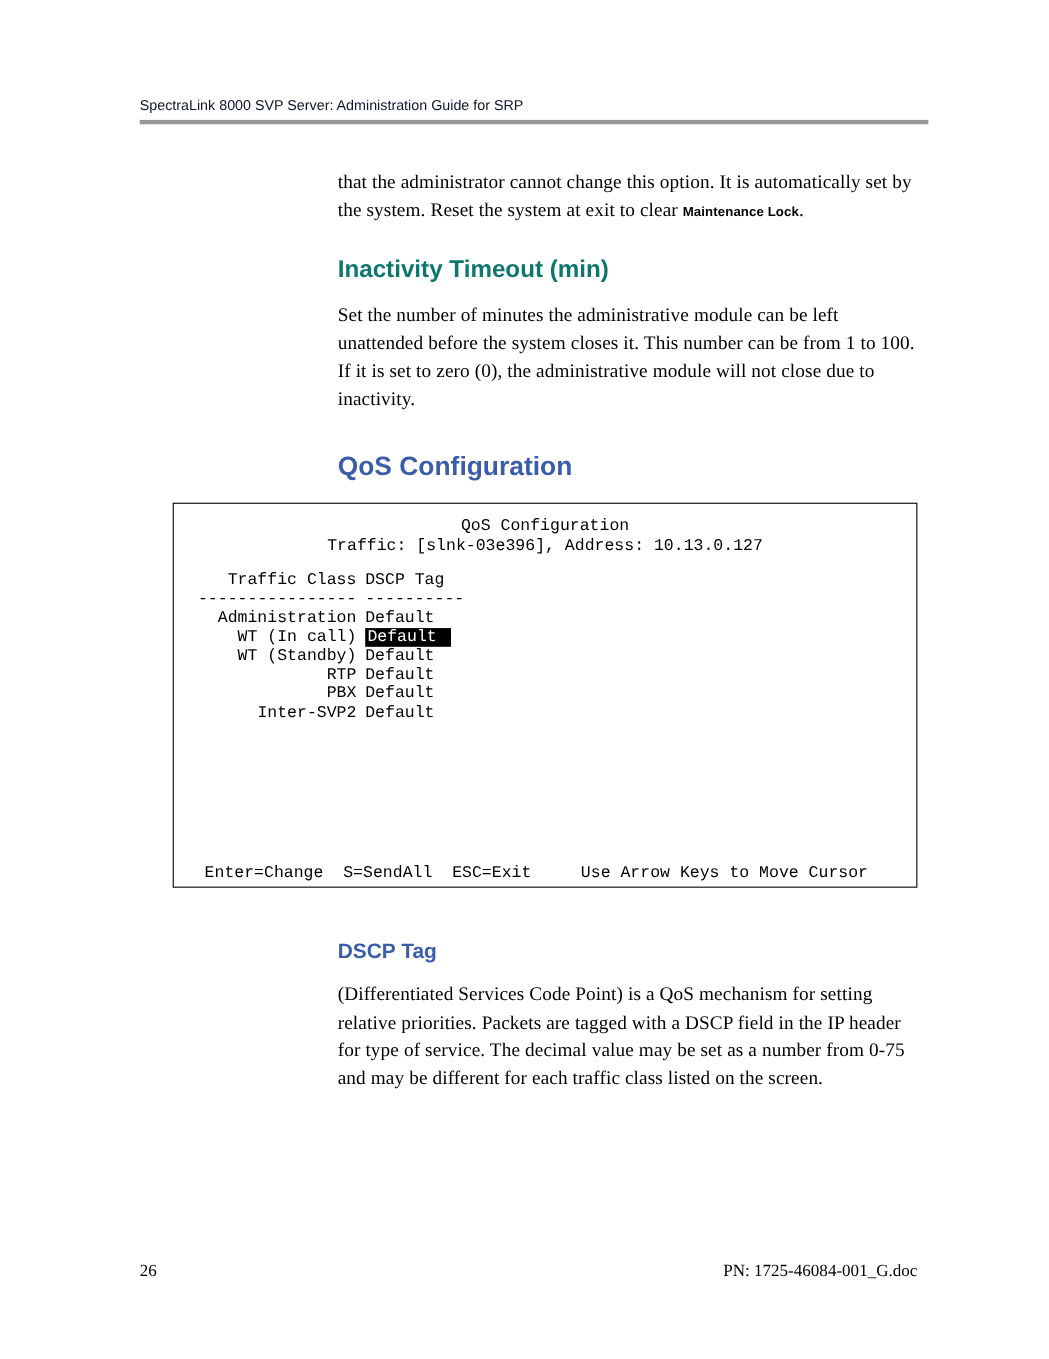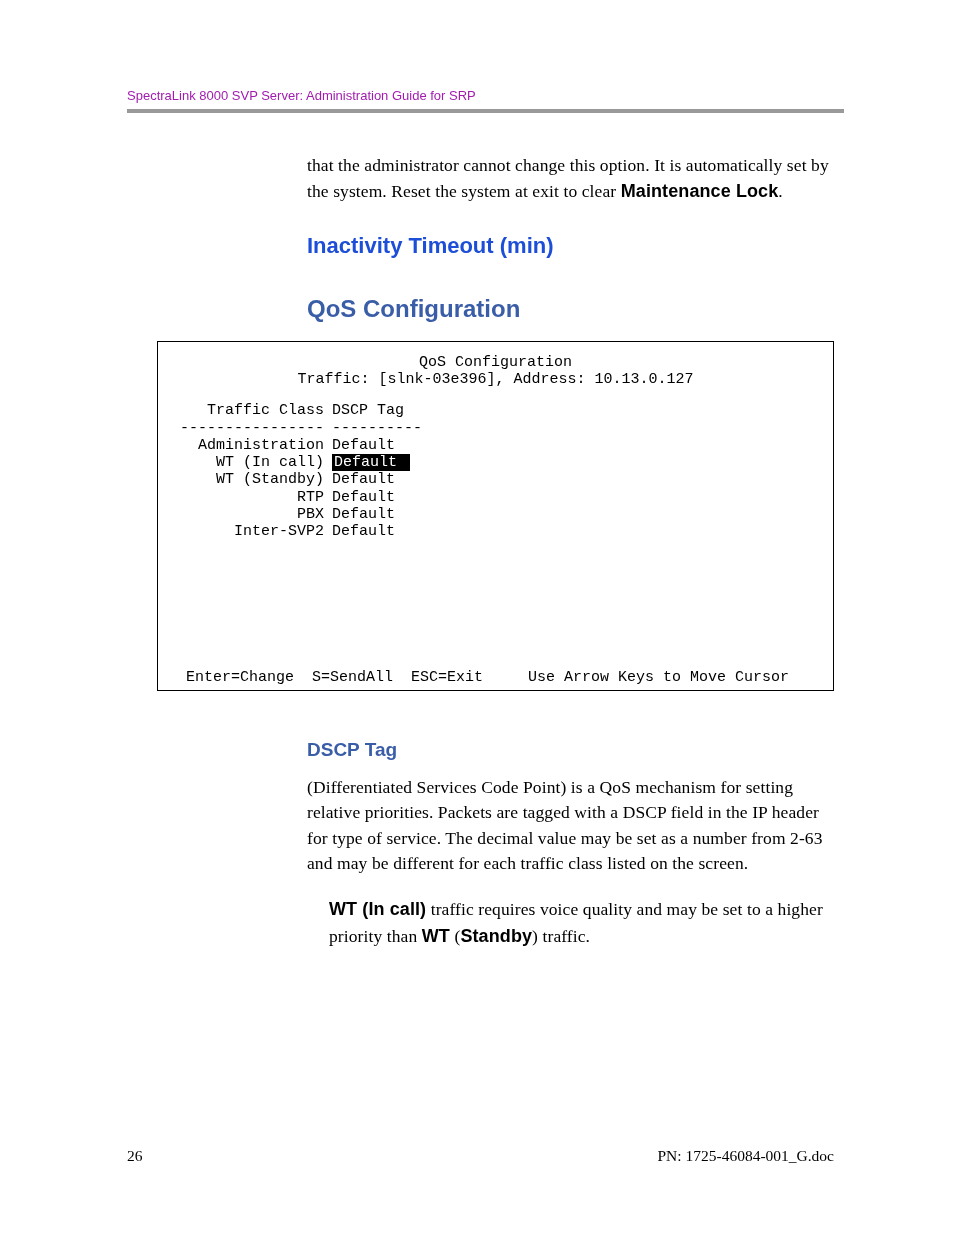--- a/index.html
+++ b/index.html
@@ -10,21 +10,21 @@
       font-family: Georgia, 'Times New Roman', serif;
       color: #000;
       position: relative;
     }
     .page {
       padding: 88px 110px 40px 127px;
     }
     .header-text {
       font-family: Arial, Helvetica, sans-serif;
       font-size: 13px;
-      color: #a21caf;
+      color: #0f172a;
       margin-bottom: 6px;
     }
     .header-rule {
       border: none;
       border-top: 4px solid #999;
       margin-bottom: 40px;
     }
     .content {
       margin-left: 180px;
       margin-right: 10px;
@@ -35,27 +35,27 @@
     }
     .body-text {
       font-size: 17.5px;
       line-height: 1.45;
       letter-spacing: 0.1px;
       margin-bottom: 20px;
     }
     .bold-sans {
       font-family: Arial, Helvetica, sans-serif;
       font-weight: bold;
-      font-size: 18px;
+      font-size: 12px;
     }
     .h2 {
       font-family: Arial, Helvetica, sans-serif;
       font-weight: bold;
       font-size: 22px;
-      color: #1d4ed8;
+      color: #0f766e;
       margin-top: 28px;
       margin-bottom: 16px;
     }
     .h1-section {
       font-family: Arial, Helvetica, sans-serif;
       font-weight: bold;
       font-size: 24px;
       color: #3a5da8;
       margin-top: 36px;
       margin-bottom: 18px;
@@ -114,20 +114,21 @@
 <div class="page">
   <div class="header-text">SpectraLink 8000 SVP Server: Administration Guide for SRP</div>
   <hr class="header-rule">
 
   <div class="content">
     <p class="body-text">
       <span>that the administrator cannot change this option. It is automatically set by the system. Reset the system at exit to clear </span><span class="bold-sans">Maintenance Lock</span><span>.</span>
     </p>
 
     <div class="h2">Inactivity Timeout (min)</div>
+    <p class="body-text">Set the number of minutes the administrative module can be left unattended before the system closes it. This number can be from 1 to 100. If it is set to zero (0), the administrative module will not close due to inactivity.</p>
 
     <div class="h1-section">QoS Configuration</div>
   </div>
 
   <div class="content-wide">
     <div class="terminal-box">
       <div class="term-center term-line">QoS Configuration</div>
       <div class="term-center term-line">Traffic: [slnk-03e396], Address: 10.13.0.127</div>
 
       <div class="term-rows">
@@ -170,25 +171,22 @@
           <div class="term-col2">Default</div>
         </div>
       </div>
 
       <div class="term-bottom">Enter=Change  S=SendAll  ESC=Exit     Use Arrow Keys to Move Cursor</div>
     </div>
   </div>
 
   <div class="content">
     <div class="h3">DSCP Tag</div>
-    <p class="body-text">(Differentiated Services Code Point) is a QoS mechanism for setting relative priorities. Packets are tagged with a DSCP field in the IP header for type of service. The decimal value may be set as a number from 2-63 and may be different for each traffic class listed on the screen.</p>
+    <p class="body-text">(Differentiated Services Code Point) is a QoS mechanism for setting relative priorities. Packets are tagged with a DSCP field in the IP header for type of service. The decimal value may be set as a number from 0-75 and may be different for each traffic class listed on the screen.</p>
 
 
-    <p class="body-text indent-block">
-      <span class="bold-sans">WT (In call)</span><span> traffic requires voice quality and may be set to a higher priority than </span><span class="bold-sans">WT</span><span> (</span><span class="bold-sans">Standby</span><span>) traffic.</span>
-    </p>
   </div>
 </div>
 
 <div class="footer">
   <span>26</span>
   <span>PN: 1725-46084-001_G.doc</span>
 </div>
 
 </body></html>

